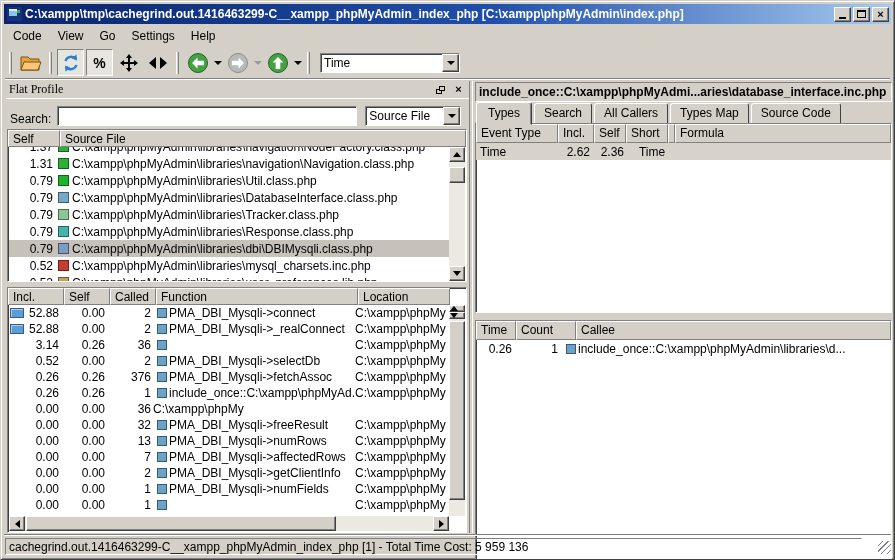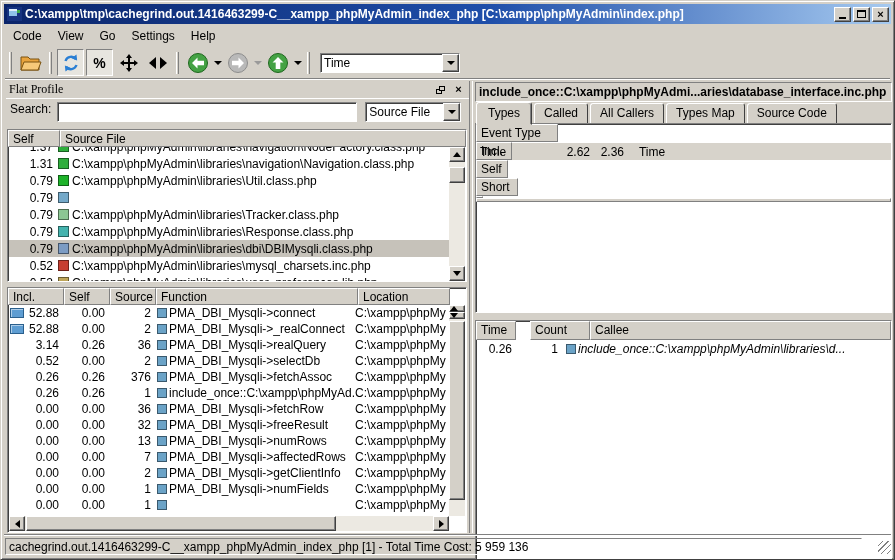--- a/index.html
+++ b/index.html
@@ -42,21 +42,21 @@
   .dock{position:absolute;left:5px;top:80px;width:463px;height:452px;}
   .vdivider{position:absolute;left:468px;top:80px;width:4px;height:452px;border-left:1px solid #808080;border-right:1px solid #fff;}
   .rpanel{position:absolute;left:473px;top:80px;width:419px;height:452px;}
   
   .docktitle{position:absolute;left:0;top:0;right:0;height:18px;font-size:12px;display:flex;align-items:center;border-bottom:1px solid #fff;}
   .docktitle .t{flex:1;padding-left:3px;font-family:Liberation Serif, serif;}
   .dockbtn{width:15px;height:14px;display:flex;align-items:center;justify-content:center;margin-right:3px;}
   .float-glyph{position:relative;width:9px;height:8px;}
   .float-glyph .b1{position:absolute;left:0;bottom:0;width:6px;height:5px;border:1px solid #000;background:#d4d0c8;}
   .float-glyph .b2{position:absolute;right:0;top:0;width:6px;height:5px;border:1px solid #000;background:#d4d0c8;}
-  .searchrow{position:absolute;left:0;top:21px;right:0;height:24px;font-size:12px;display:flex;align-items:flex-start;}
+  .searchrow{position:absolute;left:0;top:21px;right:0;height:24px;font-size:12px;display:flex;align-items:flex-end;}
   .searchrow label{padding:0 6px 0 4px;}
   .searchinput{width:300px;height:20px;background:#fff;border:1px solid;border-color:#808080 #fff #fff #808080;box-shadow:inset 1px 1px 0 #404040;font-size:12px;padding:1px 3px;outline:none;}
   .searchrow .combo{width:96px;margin-left:8px;}
   
   .filelist{position:absolute;left:1px;top:48px;width:460px;height:153px;background:#fff;
     border:1px solid;border-color:#808080 #fff #fff #808080;box-shadow:inset 1px 1px 0 #404040;overflow:hidden;}
   .fl-head{display:flex;height:17px;position:relative;z-index:3;}
   .hcell{font-size:12px;padding:1px 4px;background:#d4d0c8;border:1px solid;border-color:#fff #808080 #808080 #fff;white-space:nowrap;overflow:hidden;}
   .fl-head .h-self{width:52px;flex:none;}
   .fl-head .h-file{flex:1;}
@@ -101,43 +101,43 @@
   .hthumb{position:absolute;top:0;height:15px;background:#d4d0c8;border:1px solid;border-color:#fff #404040 #404040 #fff;box-shadow:inset -1px -1px 0 #808080;}
   
   .dheader{position:absolute;left:1px;top:1px;right:1px;height:20px;font-size:12px;font-weight:bold;
     display:flex;align-items:center;padding:0 3px;background:#d4d0c8;border:1px solid;border-color:#808080 #fff #fff #808080;white-space:nowrap;overflow:hidden;}
   .tabsrow{position:absolute;left:2px;top:24px;right:0;height:19px;display:flex;align-items:flex-end;}
   .tab{font-size:12px;padding:2px 9px 3px 9px;background:#d4d0c8;border:1px solid;border-color:#fff #404040 transparent #fff;
     border-top-left-radius:3px;border-top-right-radius:3px;margin-right:2px;position:relative;white-space:nowrap;}
   .tab.active{padding:3px 11px 4px 11px;z-index:4;margin-bottom:-1px;box-shadow:inset -1px 0 0 #808080;}
   .tframe{position:absolute;left:1px;top:42px;right:1px;height:190px;background:#fff;
     border:1px solid;border-color:#808080 #fff #fff #808080;box-shadow:inset 1px 1px 0 #404040;overflow:hidden;}
-  .et-head{display:flex;height:19px;flex-direction:column;}
+  .et-head{display:flex;height:19px;}
   .et-head .h-type{width:82px;flex:none;}
   .et-head .h-incl{width:36px;flex:none;}
   .et-head .h-self{width:32px;flex:none;}
   .et-head .h-short{width:42px;flex:none;}
   .et-head .h-gap{width:7px;flex:none;background:#d4d0c8;border:1px solid;border-color:#fff #808080 #808080 #fff;}
   .et-head .h-formula{flex:1;}
   .etrow{display:flex;height:17px;font-size:12px;align-items:center;background:#d7d3cb;}
   .etrow .c-type{width:80px;padding-left:4px;flex:none;}
   .etrow .c-incl{width:36px;text-align:right;flex:none;padding-right:2px;}
   .etrow .c-self{width:34px;text-align:right;flex:none;}
   .etrow .c-short{width:52px;text-align:center;flex:none;}
   .rsplit{position:absolute;left:1px;top:232px;right:1px;height:7px;}
   .bframe{position:absolute;left:1px;top:239px;right:1px;height:266px;background:#fff;
     border:1px solid;border-color:#808080 #fff #fff #808080;box-shadow:inset 1px 1px 0 #404040;overflow:hidden;}
   .ct-head{display:flex;height:19px;}
   .ct-head .h-time{width:40px;flex:none;}
-  .ct-head .h-count{width:60px;flex:none;margin-left:14px;}
+  .ct-head .h-count{width:60px;flex:none;}
   .ct-head .h-callee{flex:1;}
   .ctrow{display:flex;height:17px;font-size:12px;align-items:center;white-space:nowrap;}
   .ctrow .c-time{width:36px;text-align:right;flex:none;}
   .ctrow .c-count{width:46px;text-align:right;flex:none;}
-  .ctrow .c-callee{flex:1;display:flex;align-items:center;overflow:hidden;font-style:italic;}
+  .ctrow .c-callee{flex:1;display:flex;align-items:center;overflow:hidden;}
   
   .statusbar{position:absolute;left:3px;right:3px;bottom:4px;height:21px;border-top:1px solid #808080;box-shadow:0 1px 0 #fff inset;}
   .statusfield{position:absolute;left:1px;top:3px;width:857px;height:17px;border:1px solid;border-color:#808080 #fff #fff #808080;
     font-size:12px;padding:0 3px;white-space:nowrap;overflow:hidden;line-height:16px;}
   .grip{position:absolute;right:0;bottom:1px;width:13px;height:13px;
     background:repeating-linear-gradient(135deg,transparent 0 2px,#fff 2px 3px,#808080 3px 4px);}
 </style>
 </head>
 <body>
 
@@ -282,20 +282,21 @@
           <span class="p">C:\xampp\phpMyAdmin\libraries\navigation\Navigation.class.php</span>
         </div>
         <div class="flrow">
           <span class="v">0.79</span>
           <span class="sq" style="background: rgb(29, 179, 42);"></span>
           <span class="p">C:\xampp\phpMyAdmin\libraries\Util.class.php</span>
         </div>
         <div class="flrow">
           <span class="v">0.79</span>
           <span class="sq" style="background: rgb(116, 169, 201);"></span>
+          <span class="p">C:\xampp\phpMyAdmin\libraries\DatabaseInterface.class.php</span>
         </div>
         <div class="flrow">
           <span class="v">0.79</span>
           <span class="sq" style="background: rgb(140, 199, 147);"></span>
           <span class="p">C:\xampp\phpMyAdmin\libraries\Tracker.class.php</span>
         </div>
         <div class="flrow">
           <span class="v">0.79</span>
           <span class="sq" style="background: rgb(68, 179, 174);"></span>
           <span class="p">C:\xampp\phpMyAdmin\libraries\Response.class.php</span>
@@ -326,21 +327,21 @@
           </div>
       </div>
     </div>
 
     <div class="hsplit"></div>
 
     <div class="functable">
       <div class="ft-head">
         <div class="hcell h-incl">Incl.</div>
         <div class="hcell h-self">Self</div>
-        <div class="hcell h-called">Source</div>
+        <div class="hcell h-called">Called</div>
         <div class="hcell h-func">Function</div>
         <div class="hcell h-loc">Location</div>
       </div>
       <div class="ft-rows">
         <div class="ftrow">
           <span class="c-incl"><span class="bar"></span><span>52.88</span></span>
           <span class="c-self">0.00</span>
           <span class="c-called">2</span>
           <span class="c-func">
               <span class="fsq" style="background: rgb(107, 163, 199);"></span>
@@ -357,21 +358,20 @@
               <span>PMA_DBI_Mysqli-&gt;_realConnect</span>
             </span>
           <span class="c-loc">C:\xampp\phpMy</span>
         </div>
         <div class="ftrow">
           <span class="c-incl">3.14</span>
           <span class="c-self">0.26</span>
           <span class="c-called">36</span>
           <span class="c-func">
               <span class="fsq" style="background: rgb(107, 163, 199);"></span>
-              <span>PMA_DBI_Mysqli-&gt;realQuery</span>
             </span>
           <span class="c-loc">C:\xampp\phpMy</span>
         </div>
         <div class="ftrow">
           <span class="c-incl">0.52</span>
           <span class="c-self">0.00</span>
           <span class="c-called">2</span>
           <span class="c-func">
               <span class="fsq" style="background: rgb(107, 163, 199);"></span>
               <span>PMA_DBI_Mysqli-&gt;selectDb</span>
@@ -395,24 +395,20 @@
           <span class="c-func">
               <span class="fsq" style="background: rgb(107, 163, 199);"></span>
               <span>include_once::C:\xampp\phpMyAd...</span>
             </span>
           <span class="c-loc">C:\xampp\phpMy</span>
         </div>
         <div class="ftrow">
           <span class="c-incl">0.00</span>
           <span class="c-self">0.00</span>
           <span class="c-called">36</span>
-          <span class="c-func">
-              <span class="fsq" style="background: rgb(107, 163, 199);"></span>
-              <span>PMA_DBI_Mysqli-&gt;fetchRow</span>
-            </span>
           <span class="c-loc">C:\xampp\phpMy</span>
         </div>
         <div class="ftrow">
           <span class="c-incl">0.00</span>
           <span class="c-self">0.00</span>
           <span class="c-called">32</span>
           <span class="c-func">
               <span class="fsq" style="background: rgb(107, 163, 199);"></span>
               <span>PMA_DBI_Mysqli-&gt;freeResult</span>
             </span>
@@ -489,21 +485,21 @@
     </div>
   </div>
 
   <div class="vdivider"></div>
 
   <div class="rpanel">
     <div class="dheader">include_once::C:\xampp\phpMyAdmi...aries\database_interface.inc.php</div>
 
     <div class="tabsrow">
       <div class="tab active">Types</div>
-      <div class="tab">Called</div>
+      <div class="tab">Search</div>
       <div class="tab">All Callers</div>
       <div class="tab">Types Map</div>
       <div class="tab">Source Code</div>
     </div>
 
     <div class="tframe">
       <div class="et-head">
         <div class="hcell h-type">Event Type</div>
         <div class="hcell h-incl">Incl.</div>
         <div class="hcell h-self">Self</div>

